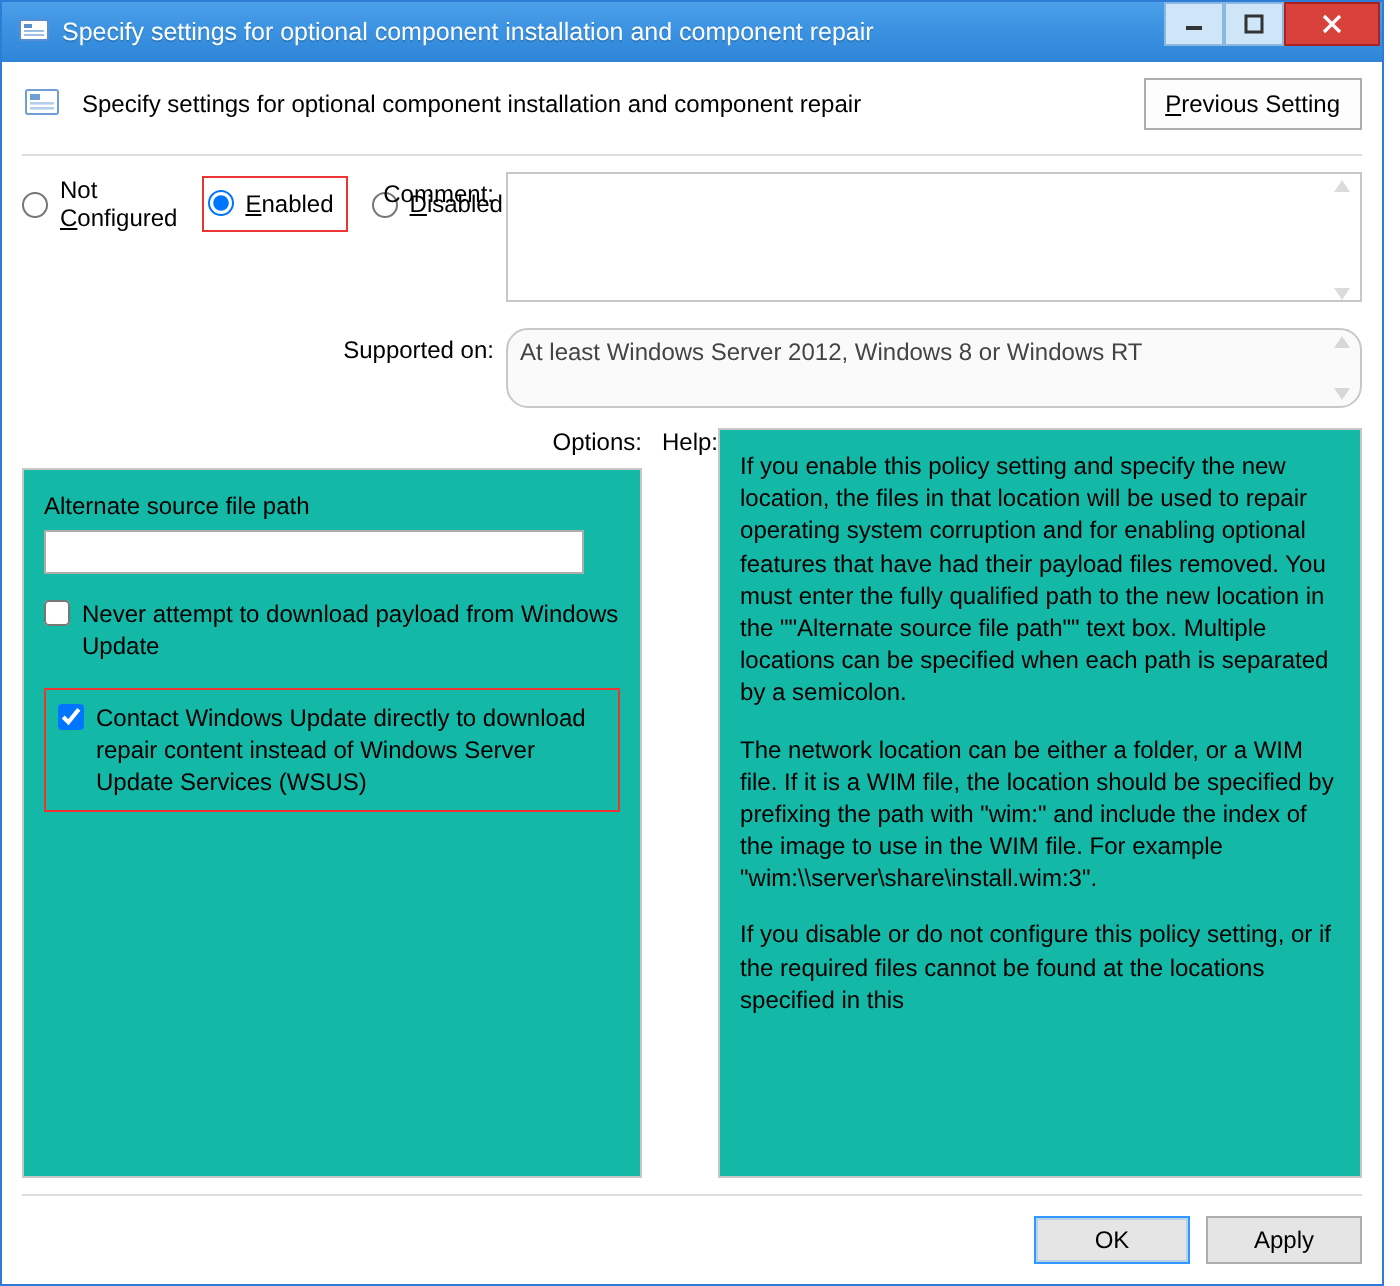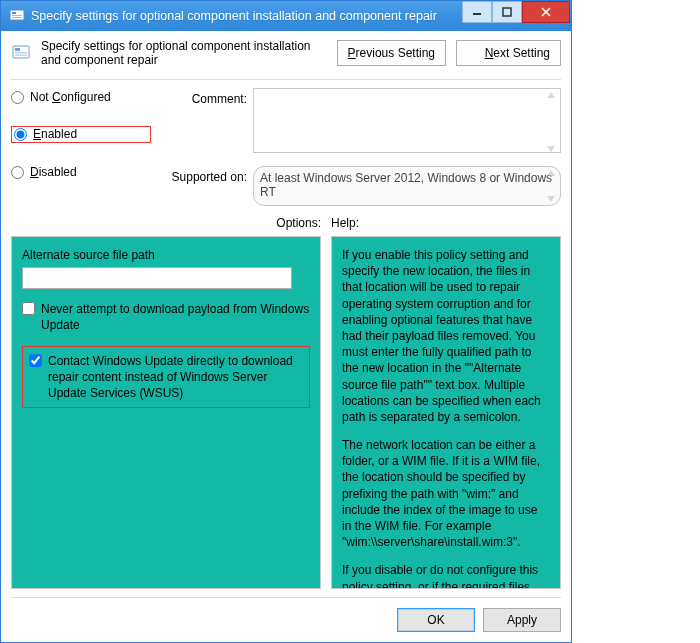--- a/index.html
+++ b/index.html
@@ -4,21 +4,21 @@
 <style>
   * { box-sizing: border-box; }
   html, body { margin: 0; padding: 0; }
   body {
     font-family: "Segoe UI", Tahoma, sans-serif;
     font-size: 12px;
     background: #fff;
     color: #000;
   }
   .window {
-    width: 572px;
+    width: 692px;
     height: 643px;
     border: 1px solid #2e7cd6;
     background: #fff;
     display: flex;
     flex-direction: column;
     position: relative;
   }
   .titlebar {
     height: 30px;
     background: linear-gradient(#4ba0e8, #3d94e2 40%, #2f86d8);
@@ -78,35 +78,34 @@
     font-size: 12px;
   }
   .navbtn {
     height: 26px;
     min-width: 105px;
     padding: 0 10px;
     background: #fdfdfd;
     border: 1px solid #adadad;
     font: inherit;
     cursor: pointer;
-    text-align: right;
   }
   .underline { text-decoration: underline; }
 
   .sep { height:1px; background:#ddd; margin: 2px 0 8px 0; }
 
   .configgrid {
     display: grid;
     grid-template-columns: 140px 90px 1fr;
     grid-template-rows: auto auto;
     column-gap: 6px;
     row-gap: 10px;
     align-items: start;
   }
-  .radios { display:flex; flex-direction:column; gap:22px; padding-top:2px;}
+  .radios { display:flex; flex-direction:row; gap:12px; padding-top:2px;}
   .radio { display:flex; align-items:center; gap:6px; font-size:12px; cursor:pointer;}
   .radio input { margin:0; }
   .hl-enabled {
     display:inline-flex; align-items:center;
     padding: 0 6px 1px 2px;
     border: 1px solid #e33;
   }
   .label-right { text-align:right; padding-top:4px; font-size:12px;}
   .commentbox, .supportedbox {
     border:1px solid #c8c8c8;
@@ -128,21 +127,21 @@
 
   .panes {
     display:flex;
     gap:10px;
     margin-top:10px;
     flex:1;
     min-height:0;
   }
   .paneheader { font-size:12px; margin-bottom:6px; }
   .optionscol { width:310px; display:flex; flex-direction:column;align-items:flex-end;}
-  .helpcol { flex:1; display:flex; flex-direction:column;}
+  .helpcol { flex:1; display:flex; flex-direction:row;}
   .panel {
     flex:1;
     border:1px solid #c8c8c8;
     background:#14b8a6;
     padding:10px 10px;
     overflow:auto;
     font-size:12px;
     line-height:1.35;
   }
   .optblock { margin-bottom:12px; }
@@ -218,21 +217,20 @@
       <span class="policyicon">
         <svg width="20" height="20" viewBox="0 0 20 20">
           <rect x="2" y="3" width="16" height="12" rx="1" fill="#fff" stroke="#6f9fd4"></rect>
           <rect x="4" y="5" width="5" height="3" fill="#6f9fd4"></rect>
           <rect x="4" y="9" width="12" height="1.3" fill="#b6cfe9"></rect>
           <rect x="4" y="11.5" width="12" height="1.3" fill="#b6cfe9"></rect>
         </svg>
       </span>
       <span class="desc">Specify settings for optional component installation and component repair</span>
       <button class="navbtn"><span class="underline">P</span><span>revious Setting</span></button>
-      <button class="navbtn"><span class="underline">N</span><span>ext Setting</span></button>
     </div>
 
     <div class="sep"></div>
 
     <div class="configgrid">
       <div class="radios" style="grid-row:1 / span 2;">
         <label class="radio">
           <input type="radio" name="st" style="">
           <span>Not <span class="underline">C</span>onfigured</span>
         </label>

